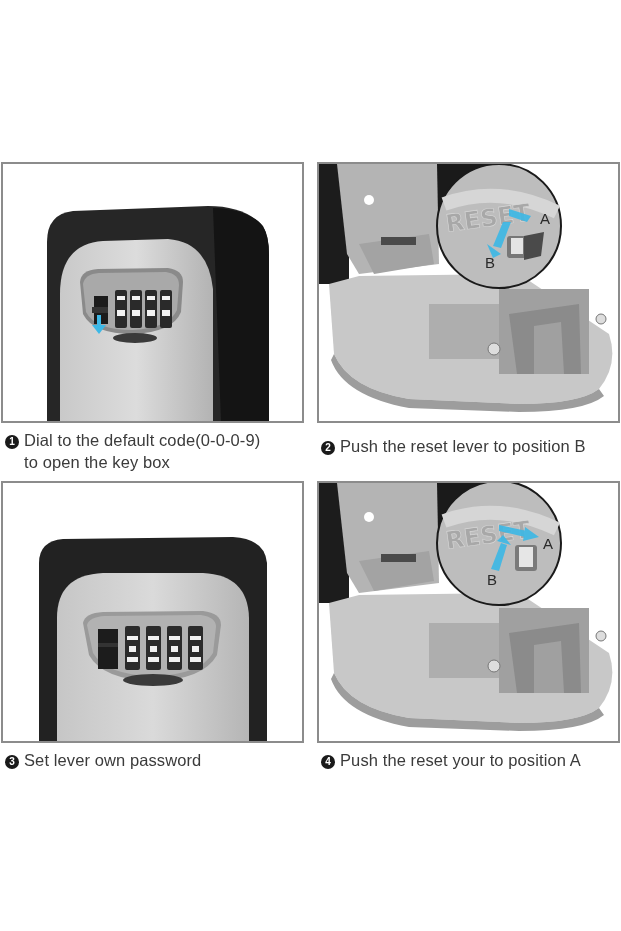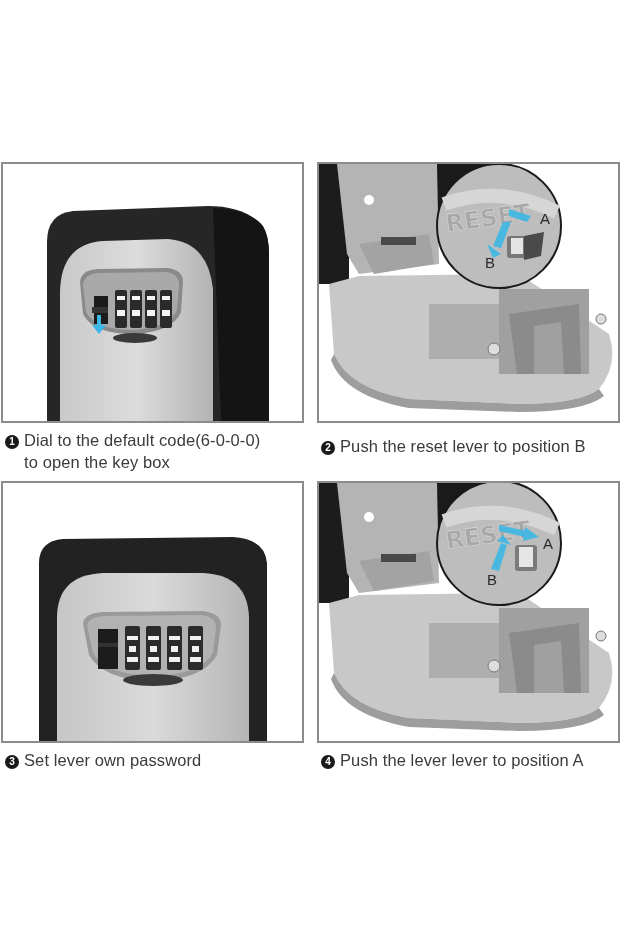--- a/index.html
+++ b/index.html
@@ -53,21 +53,21 @@
     </g>
 
     <g fill="#3cb8e6">
       <rect x="94" y="151" width="4" height="12"></rect>
       <polygon points="89,161 103,161 96,170"></polygon>
     </g>
     <ellipse cx="132" cy="174" rx="22" ry="5" fill="#3a3a3a"></ellipse>
   </svg>
 </div>
 <div class="caption" style="left:5px; top:429px; width:300px;">
-  <span class="num">1</span><span>Dial to the default code(6-0-0-0)</span><br>
+  <span class="num">1</span><span>Dial to the default code(0-0-0-9)</span><br>
   <span style="padding-left:19px;">to open the key box</span>
 </div>
 
 <div class="panel" style="left:317px; top:162px; width:303px; height:261px;">
   <svg width="299" height="257" viewBox="0 0 299 257">
     <rect x="0" y="0" width="30" height="120" fill="#1c1c1c"></rect>
     <rect x="110" y="0" width="70" height="60" fill="#1a1a1a"></rect>
 
     <path d="M18 0 L118 0 L120 100 L40 110 L28 90 Z" fill="#b4b4b4"></path>
     <circle cx="50" cy="36" r="5" fill="#fff"></circle>
@@ -172,14 +172,14 @@
       <g fill="#3cb8e6" opacity="0.9">
         <polygon points="180,42 208,48 206,54 180,48"></polygon>
         <polygon points="206,44 220,54 204,58"></polygon>
         <polygon points="172,86 180,88 188,62 182,60"></polygon>
         <polygon points="178,58 192,62 184,52"></polygon>
       </g>
     </g>
   </svg>
 </div>
 <div class="caption" style="left:321px; top:749px; width:300px;">
-  <span class="num">4</span><span>Push the lever lever to position A</span>
+  <span class="num">4</span><span>Push the reset your to position A</span>
 </div>
 
 </body></html>

